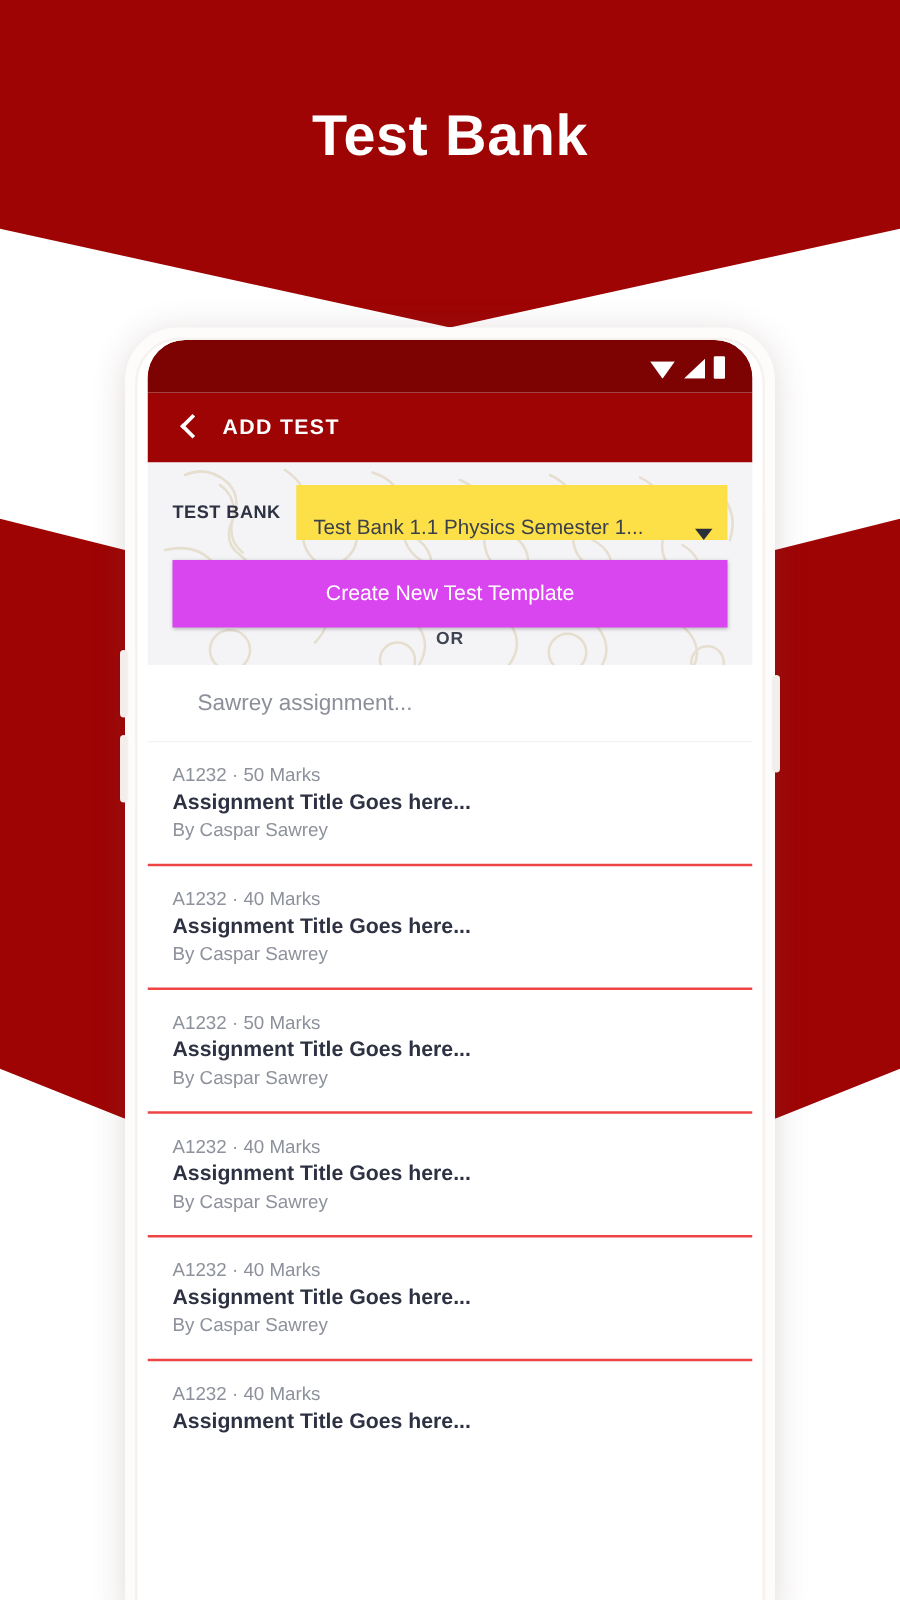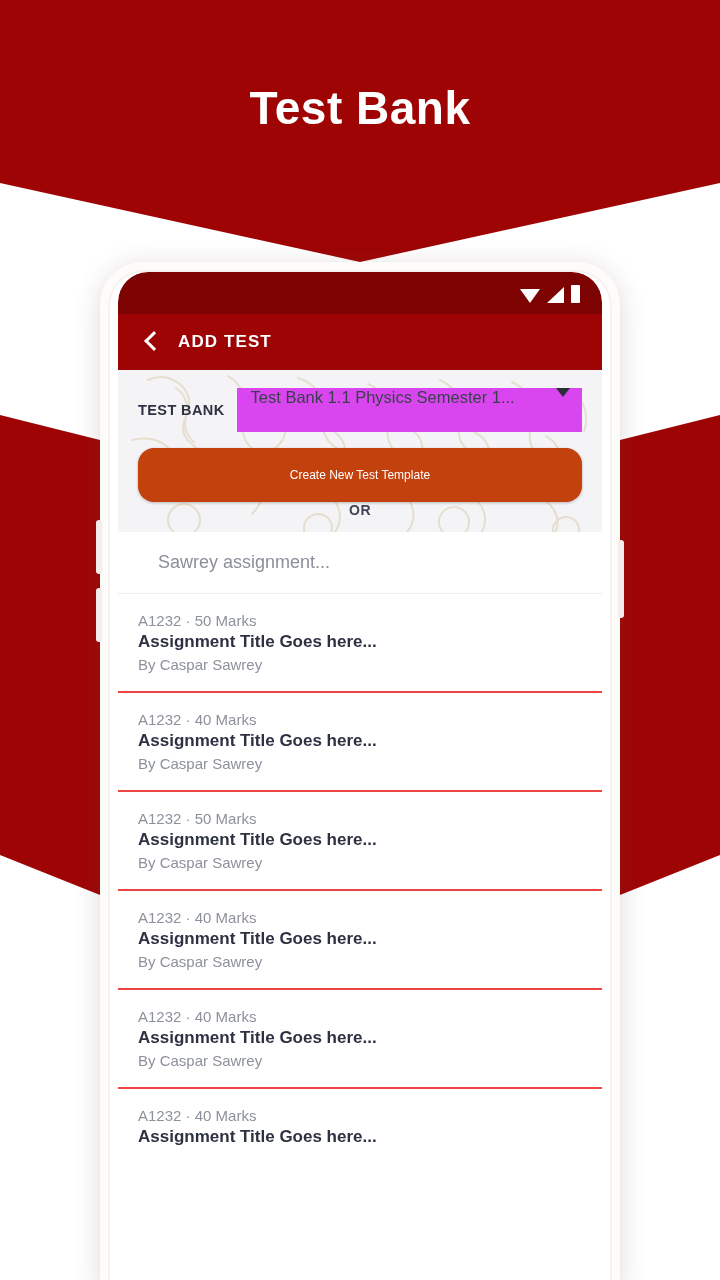--- a/index.html
+++ b/index.html
@@ -117,40 +117,40 @@
   }
   .watermark {
     position:absolute; inset:0; opacity:0.5; pointer-events:none;
   }
   .tb-row { position:relative; display:flex; align-items:center; gap:12px; z-index:2; }
   .tb-label {
     font-size:14.5px; font-weight:bold; color:#2d3142; letter-spacing:0.4px;
     white-space:nowrap;
   }
   .tb-select {
-    flex:1; background:#d946ef; height:44px;
-    display:flex; align-items:flex-start; justify-content:space-between;
+    flex:1; background:#fde047; height:44px;
+    display:flex; align-items:flex-end; justify-content:space-between;
     padding:0 12px 0 14px;
   }
   .tb-select-value {
     font-size:16.5px; color:#3a3f4c; white-space:nowrap;
     overflow:hidden; text-overflow:ellipsis;
   }
   .caret-down {
     width:0; height:0; margin-left:8px; flex:0 0 auto;
     border-left:7px solid transparent; border-right:7px solid transparent;
     border-top:9px solid #2b2f3a;
   }
   .btn-create {
     position:relative; z-index:2;
     margin-top:16px; width:100%; height:54px;
-    background:#c2410c; color:#ffffff;
-    border:none; border-radius:16px;
+    background:#d946ef; color:#ffffff;
+    border:none; border-radius:0;
     font-family:"Liberation Sans", sans-serif;
-    font-size:12px; cursor:pointer;
+    font-size:17px; cursor:pointer;
     box-shadow:0 1px 3px rgba(0,0,0,0.25);
   }
   .or-text {
     position:relative; z-index:2;
     text-align:center;
     font-size:14px; font-weight:bold; color:#3f4455; letter-spacing:0.6px;
   }
 
   
   .search-box {

